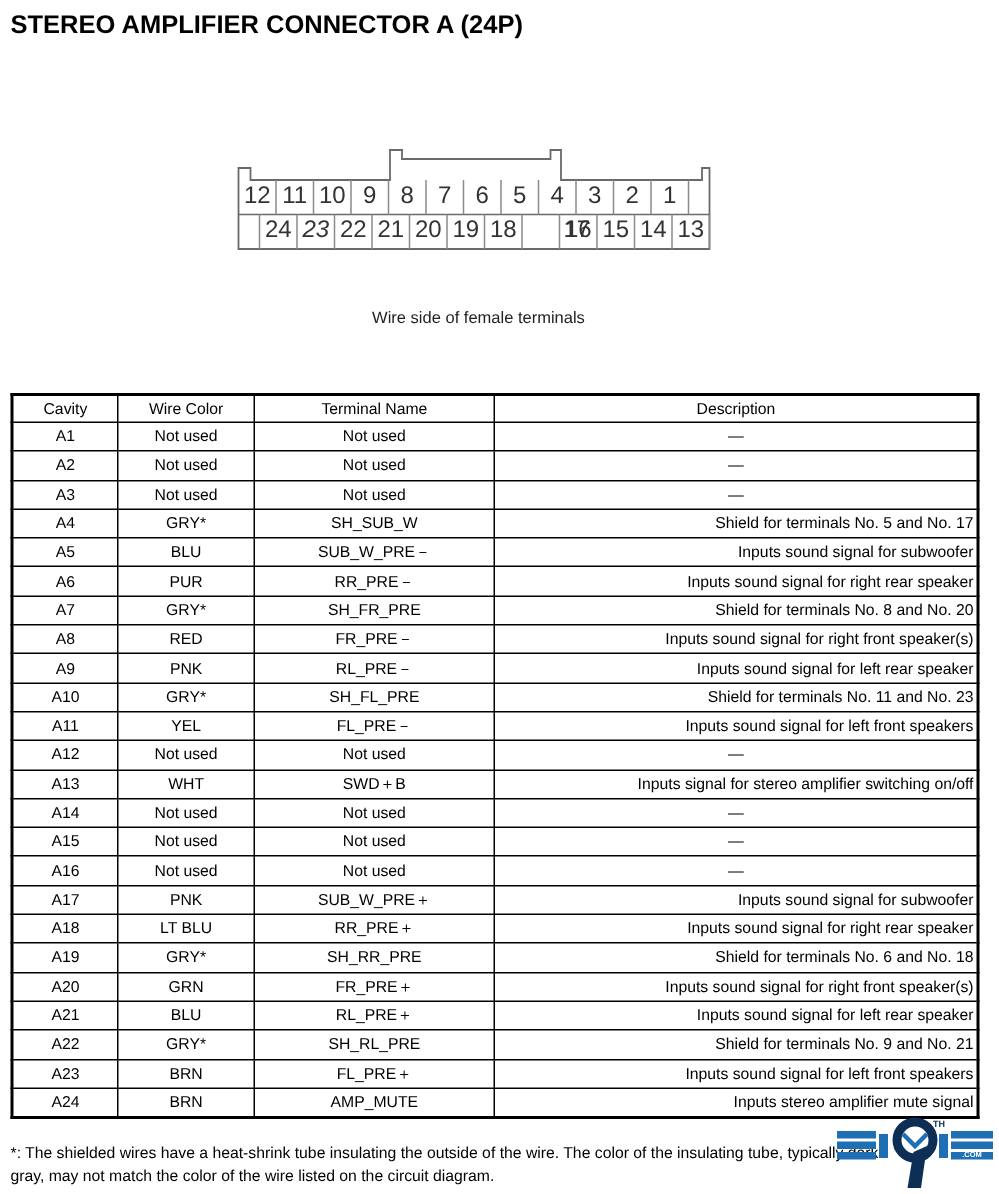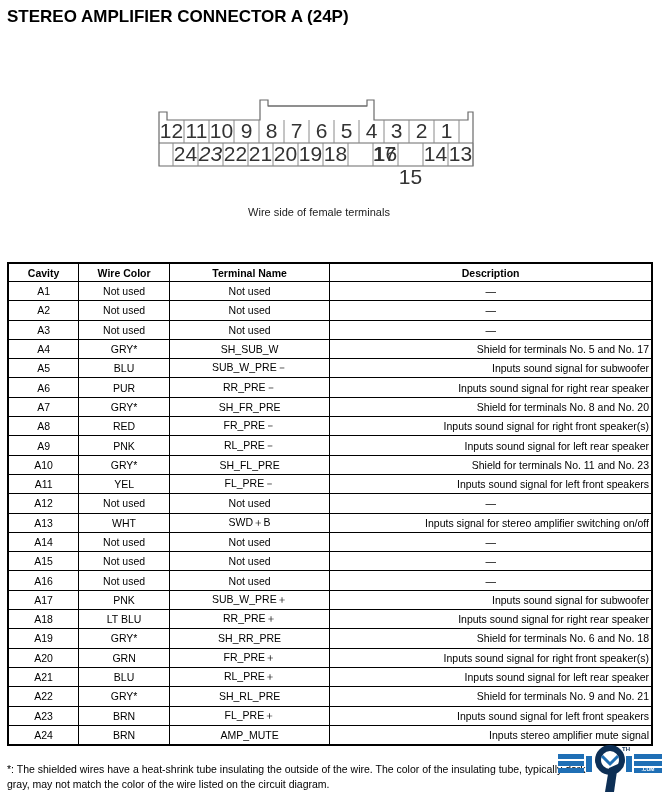--- a/index.html
+++ b/index.html
@@ -8,37 +8,37 @@
       font-family: "Liberation Sans", sans-serif; color: #000;
     }
     .title {
       position: absolute; left: 7px; top: 7px;
       font-size: 17px; font-weight: bold; letter-spacing: 0;
     }
     
     .connector { position: absolute; left: 158px; top: 98px; width: 316px; height: 70px; }
     .connector svg { position: absolute; left: 0; top: 0; }
     .pin {
-      position: absolute; font-size: 21px; color: #333; text-align: center;
+      position: absolute; font-size: 16px; color: #333; text-align: center;
       line-height: 22px; height: 40px;
     }
     .caption {
       position: absolute; left: 0; width: 638px; top: 206px; text-align: center;
       font-size: 11px; color: #222;
     }
     
     table.pins {
       position: absolute; left: 7px; top: 262px; width: 646px;
       border-collapse: collapse; font-size: 10.5px;
       border: 2px solid #000;
     }
     table.pins th, table.pins td {
       border: 1px solid #000; height: 18.3px; padding: 0 2px; white-space: nowrap;
     }
-    table.pins th { font-weight: bold; text-align: center; height: 17px; }
+    table.pins th { font-weight: normal; text-align: center; height: 17px; }
     table.pins td.c { text-align: center; }
     table.pins td.d { text-align: right; padding-left: 2px; }
     table.pins td.d.dash { text-align: center; }
     col.c1 { width: 71px; }
     col.c2 { width: 91px; }
     col.c3 { width: 161px; }
     col.c4 { width: 323px; }
     .footnote {
       position: absolute; left: 7px; top: 762px; width: 600px;
       font-size: 10.5px; line-height: 15px; color: #000;
@@ -111,21 +111,21 @@
   <div id="bottom-pins">
       <div class="pin" style="left: 15px; top: 45px; width: 25px;">24</div>
       <div class="pin" style="left: 40px; top: 45px; width: 25px; font-style: italic;">23</div>
       <div class="pin" style="left: 65px; top: 45px; width: 25px;">22</div>
       <div class="pin" style="left: 90px; top: 45px; width: 25px;">21</div>
       <div class="pin" style="left: 115px; top: 45px; width: 25px;">20</div>
       <div class="pin" style="left: 140px; top: 45px; width: 25px;">19</div>
       <div class="pin" style="left: 165px; top: 45px; width: 25px;">18</div>
       <div class="pin" style="left: 190px; top: 45px; width: 25px; padding-left: 24px;">17</div>
       <div class="pin" style="left: 215px; top: 45px; width: 25px;">16</div>
-      <div class="pin" style="left: 240px; top: 45px; width: 25px; margin-top: 23px;">15</div>
+      <div class="pin" style="left: 240px; top: 45px; width: 25px;">15</div>
       <div class="pin" style="left: 265px; top: 45px; width: 25px;">14</div>
       <div class="pin" style="left: 290px; top: 45px; width: 25px;">13</div>
     </div>
 </div>
 
 <div class="caption">Wire side of female terminals</div>
 
 <table class="pins">
   <colgroup>
       <col class="c1">

